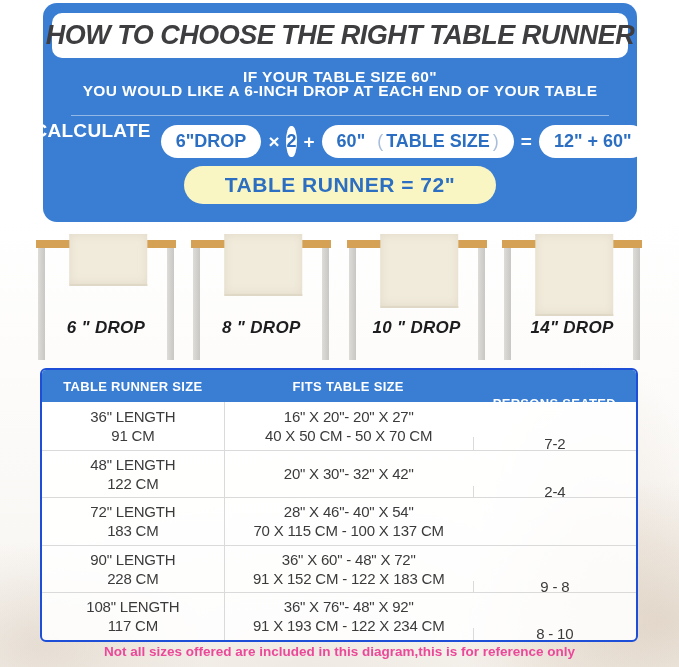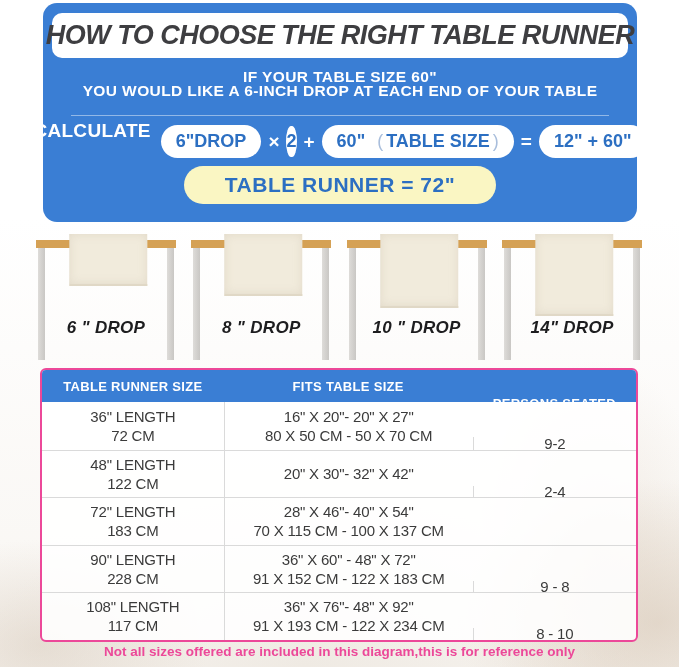--- a/index.html
+++ b/index.html
@@ -87,21 +87,21 @@
   .drop3 .runner { height:74px; }
   .drop4 .runner { height:82px; }
   .drop-label {
     position:absolute; top:86px; width:100%; text-align:center;
     font-weight:bold; font-style:italic; font-size:17px; color:#1D1D1F; letter-spacing:0.3px;
   }
 
   
   .size-table {
     position:absolute; left:40px; top:368px; width:598px;
-    border:2px solid #ec4899; border-radius:6px; overflow:hidden;
+    border:2px solid #1d4ed8; border-radius:6px; overflow:hidden;
     background:rgba(255,255,255,0.88);
   }
   .thead {
     display:flex; align-items:center; height:32px;
     background:#3A7ED4; color:#fff; font-weight:bold; font-size:13px; letter-spacing:0.3px;
   }
   .th, .tcell { text-align:center; }
   .c1 { width:30.6%; } .c2 { width:41.9%; } .c3 { width:27.5%;margin-top:35px; }
   .trow { display:flex; height:47.5px; border-top:1px solid #DADADA; }
   .trow:first-child { border-top:none; }
@@ -184,27 +184,27 @@
     <div class="thead">
       <div class="th c1">TABLE RUNNER SIZE</div>
       <div class="th c2">FITS TABLE SIZE</div>
       <div class="th c3">PERSONS SEATED</div>
     </div>
     <div class="tbody">
 
       <div class="trow">
         <div class="tcell c1">
           <div>36" LENGTH</div>
-          <div>72 CM</div>
+          <div>91 CM</div>
         </div>
         <div class="tcell c2">
           <div>16" X 20"- 20" X 27"</div>
-          <div>80 X 50 CM - 50 X 70 CM</div>
-        </div>
-        <div class="tcell c3">9-2</div>
+          <div>40 X 50 CM - 50 X 70 CM</div>
+        </div>
+        <div class="tcell c3">7-2</div>
       </div>
 
       <div class="trow">
         <div class="tcell c1">
           <div>48" LENGTH</div>
           <div>122 CM</div>
         </div>
         <div class="tcell c2">
           <div>20" X 30"- 32" X 42"</div>
         </div>

